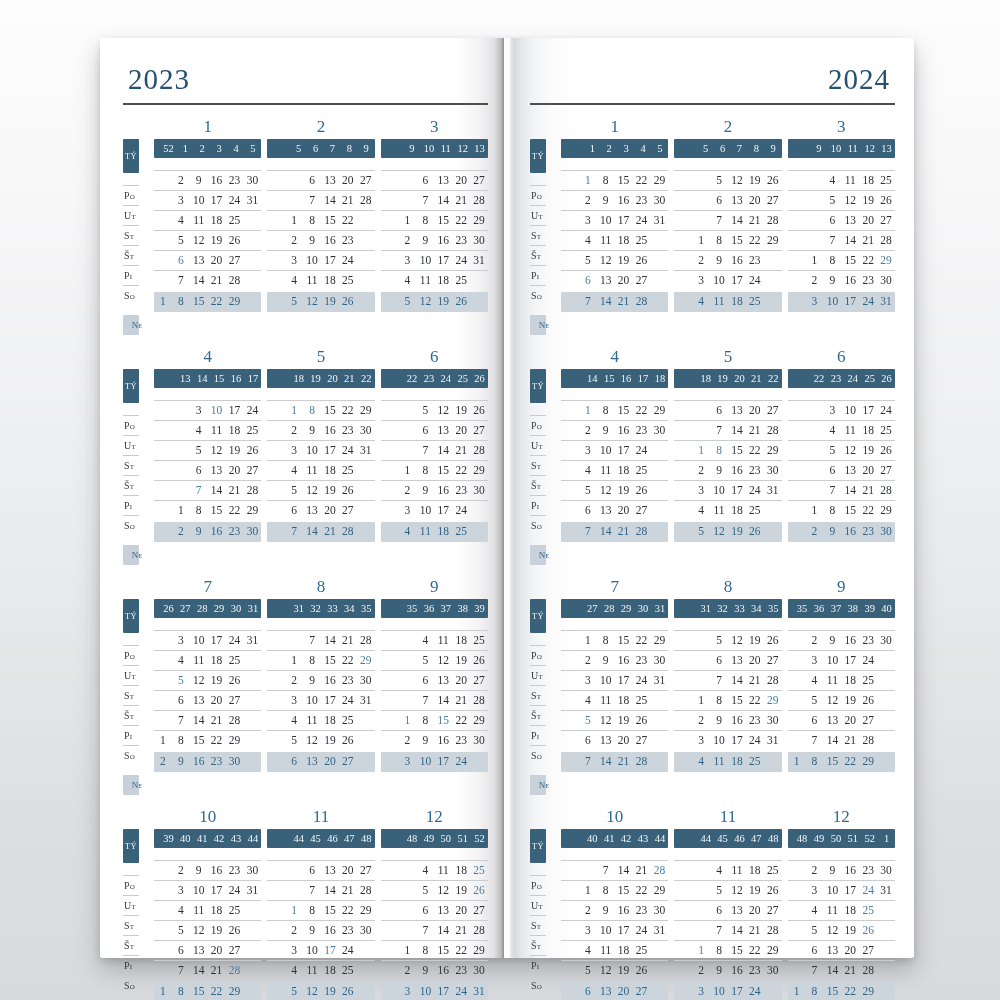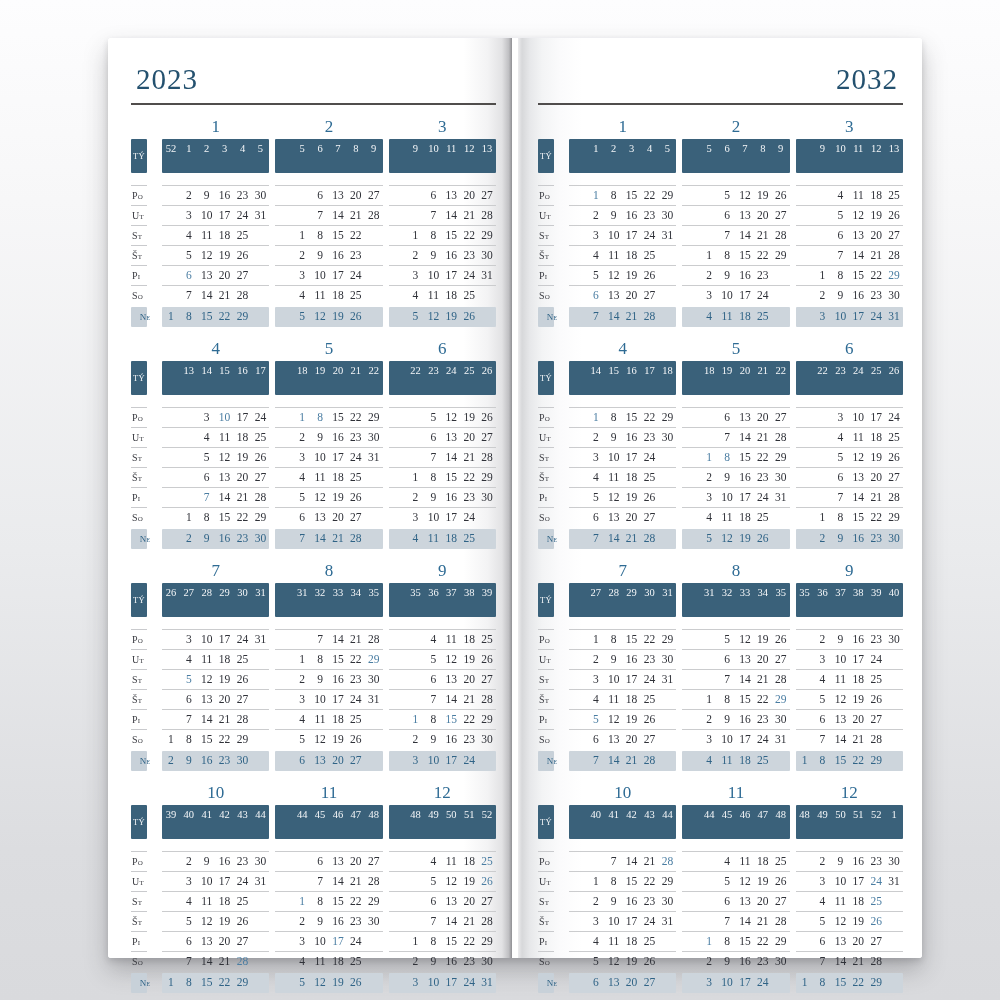--- a/index.html
+++ b/index.html
@@ -3,21 +3,21 @@
 <meta charset="utf-8">
 <style>
   html,body{margin:0;padding:0;}
   body{
     width:1000px;height:1000px;overflow:hidden;
     font-family:"Liberation Serif","DejaVu Serif",serif;
     background:linear-gradient(180deg,#fdfdfe 0%,#f7f7f8 20%,#eaebed 55%,#dcdde0 85%,#d9dadd 100%);
     position:relative;
   }
   .book{
-    position:absolute;left:108px;top:38px;width:814px;height:920px;
+    position:absolute;left:100px;top:38px;width:814px;height:920px;
     display:flex;gap:6px;background:#ffffff;border-radius:3px;
     box-shadow:0 12px 24px rgba(45,45,52,.28),0 3px 6px rgba(45,45,52,.16);
   }
   .page{width:404px;height:100%;box-sizing:border-box;}
   .page.left{
     border-radius:3px 0 0 3px;
     background:linear-gradient(90deg,#ffffff 0%,#ffffff 88%,#f3f3f4 94%,#e2e2e4 97.5%,#bfbfc2 99.2%,#8f8f93 100%);
   }
   .page.right{
     border-radius:0 3px 3px 0;
@@ -40,27 +40,27 @@
     font-size:8.5px;display:flex;align-items:center;justify-content:center;
     font-variant-caps:small-caps;letter-spacing:.4px;border-radius:1px;
   }
   .dlabels{margin-top:12px;text-align:right;}
   .day-label{
     height:20px;box-sizing:border-box;border-top:1px solid #c9cacd;
     font-size:10px;color:#3a3b41;display:flex;align-items:center;
     padding-left:1px;font-variant-caps:small-caps;letter-spacing:.3px;
   }
   .day-label.ne-box{
-    margin-top:2px;border-top:none;background:#c8d1d9;color:#2f6386;
+    margin-top:10px;border-top:none;background:#c8d1d9;color:#2f6386;
     justify-content:center;padding-left:12px;font-size:9px;border-radius:1px;
   }
   .month{flex:1;margin-left:6px;min-width:0;}
   .month:first-of-type{margin-left:0;}
   .month-name{height:22px;text-align:center;font-size:17px;color:#2e6b94;}
-  .week-bar{height:34px;background:#3a617a;display:flex;border-radius:1px;}
+  .week-bar{height:19px;background:#3a617a;display:flex;border-radius:1px;padding-left:6px;}
   .wk{flex:1;color:#f4f6f8;font-size:10.5px;text-align:center;line-height:19px;}
   .rows{margin-top:12px;}
   .day-row{
     height:20px;box-sizing:border-box;display:flex;
     border-top:1px solid #cbccce;
   }
   .cell{flex:1;text-align:center;font-size:11.5px;line-height:19px;color:#2f3138;}
   .cell.hl{color:#4a7da2;}
   .day-row.ne{margin-top:2px;border-top:none;background:#cdd5dc;border-radius:1px;}
   .day-row.ne .cell{color:#2f6386;}
@@ -958,21 +958,21 @@
                 <div class="cell">24</div>
                 <div class="cell">31</div>
               </div>
             </div>
           </div>
         </div>
       </div>
     </div>
     <div class="page right">
       <div class="inner">
-        <div class="year">2032</div>
+        <div class="year">2024</div>
         <div class="rule"></div>
         <div class="block-row">
           <div class="labels-col">
             <div class="label-spacer"></div>
             <div class="wk-box">TÝ</div>
             <div class="dlabels">
               <div class="day-label">Po</div>
               <div class="day-label">Ut</div>
               <div class="day-label">St</div>
               <div class="day-label">Št</div>

